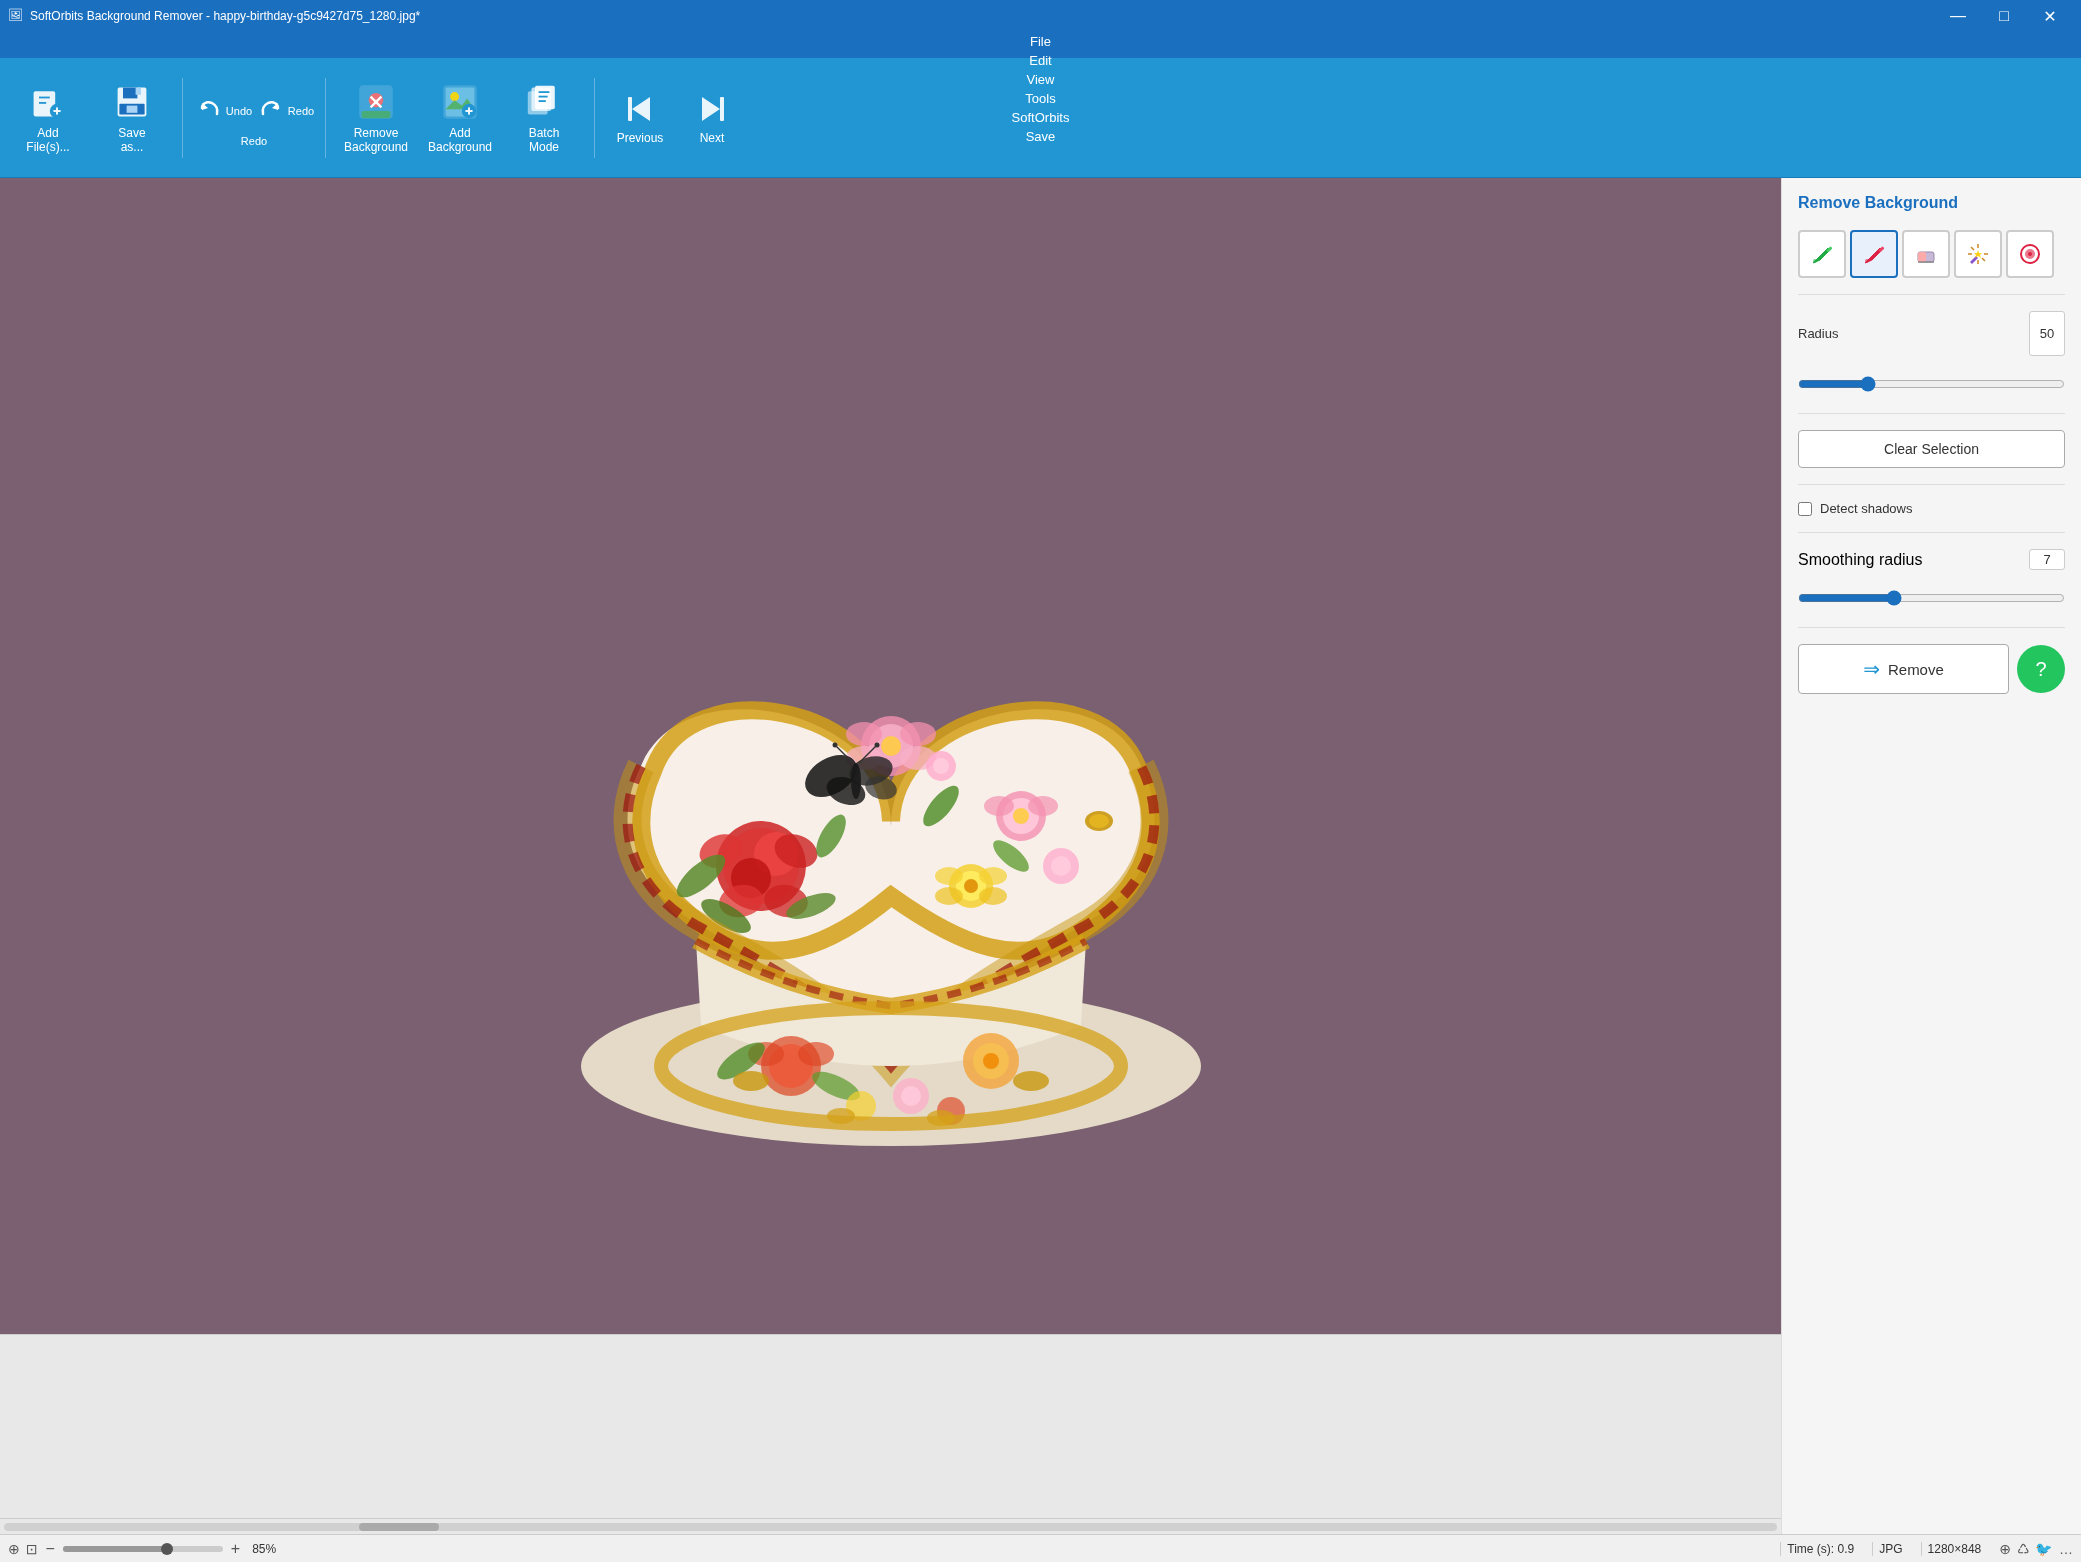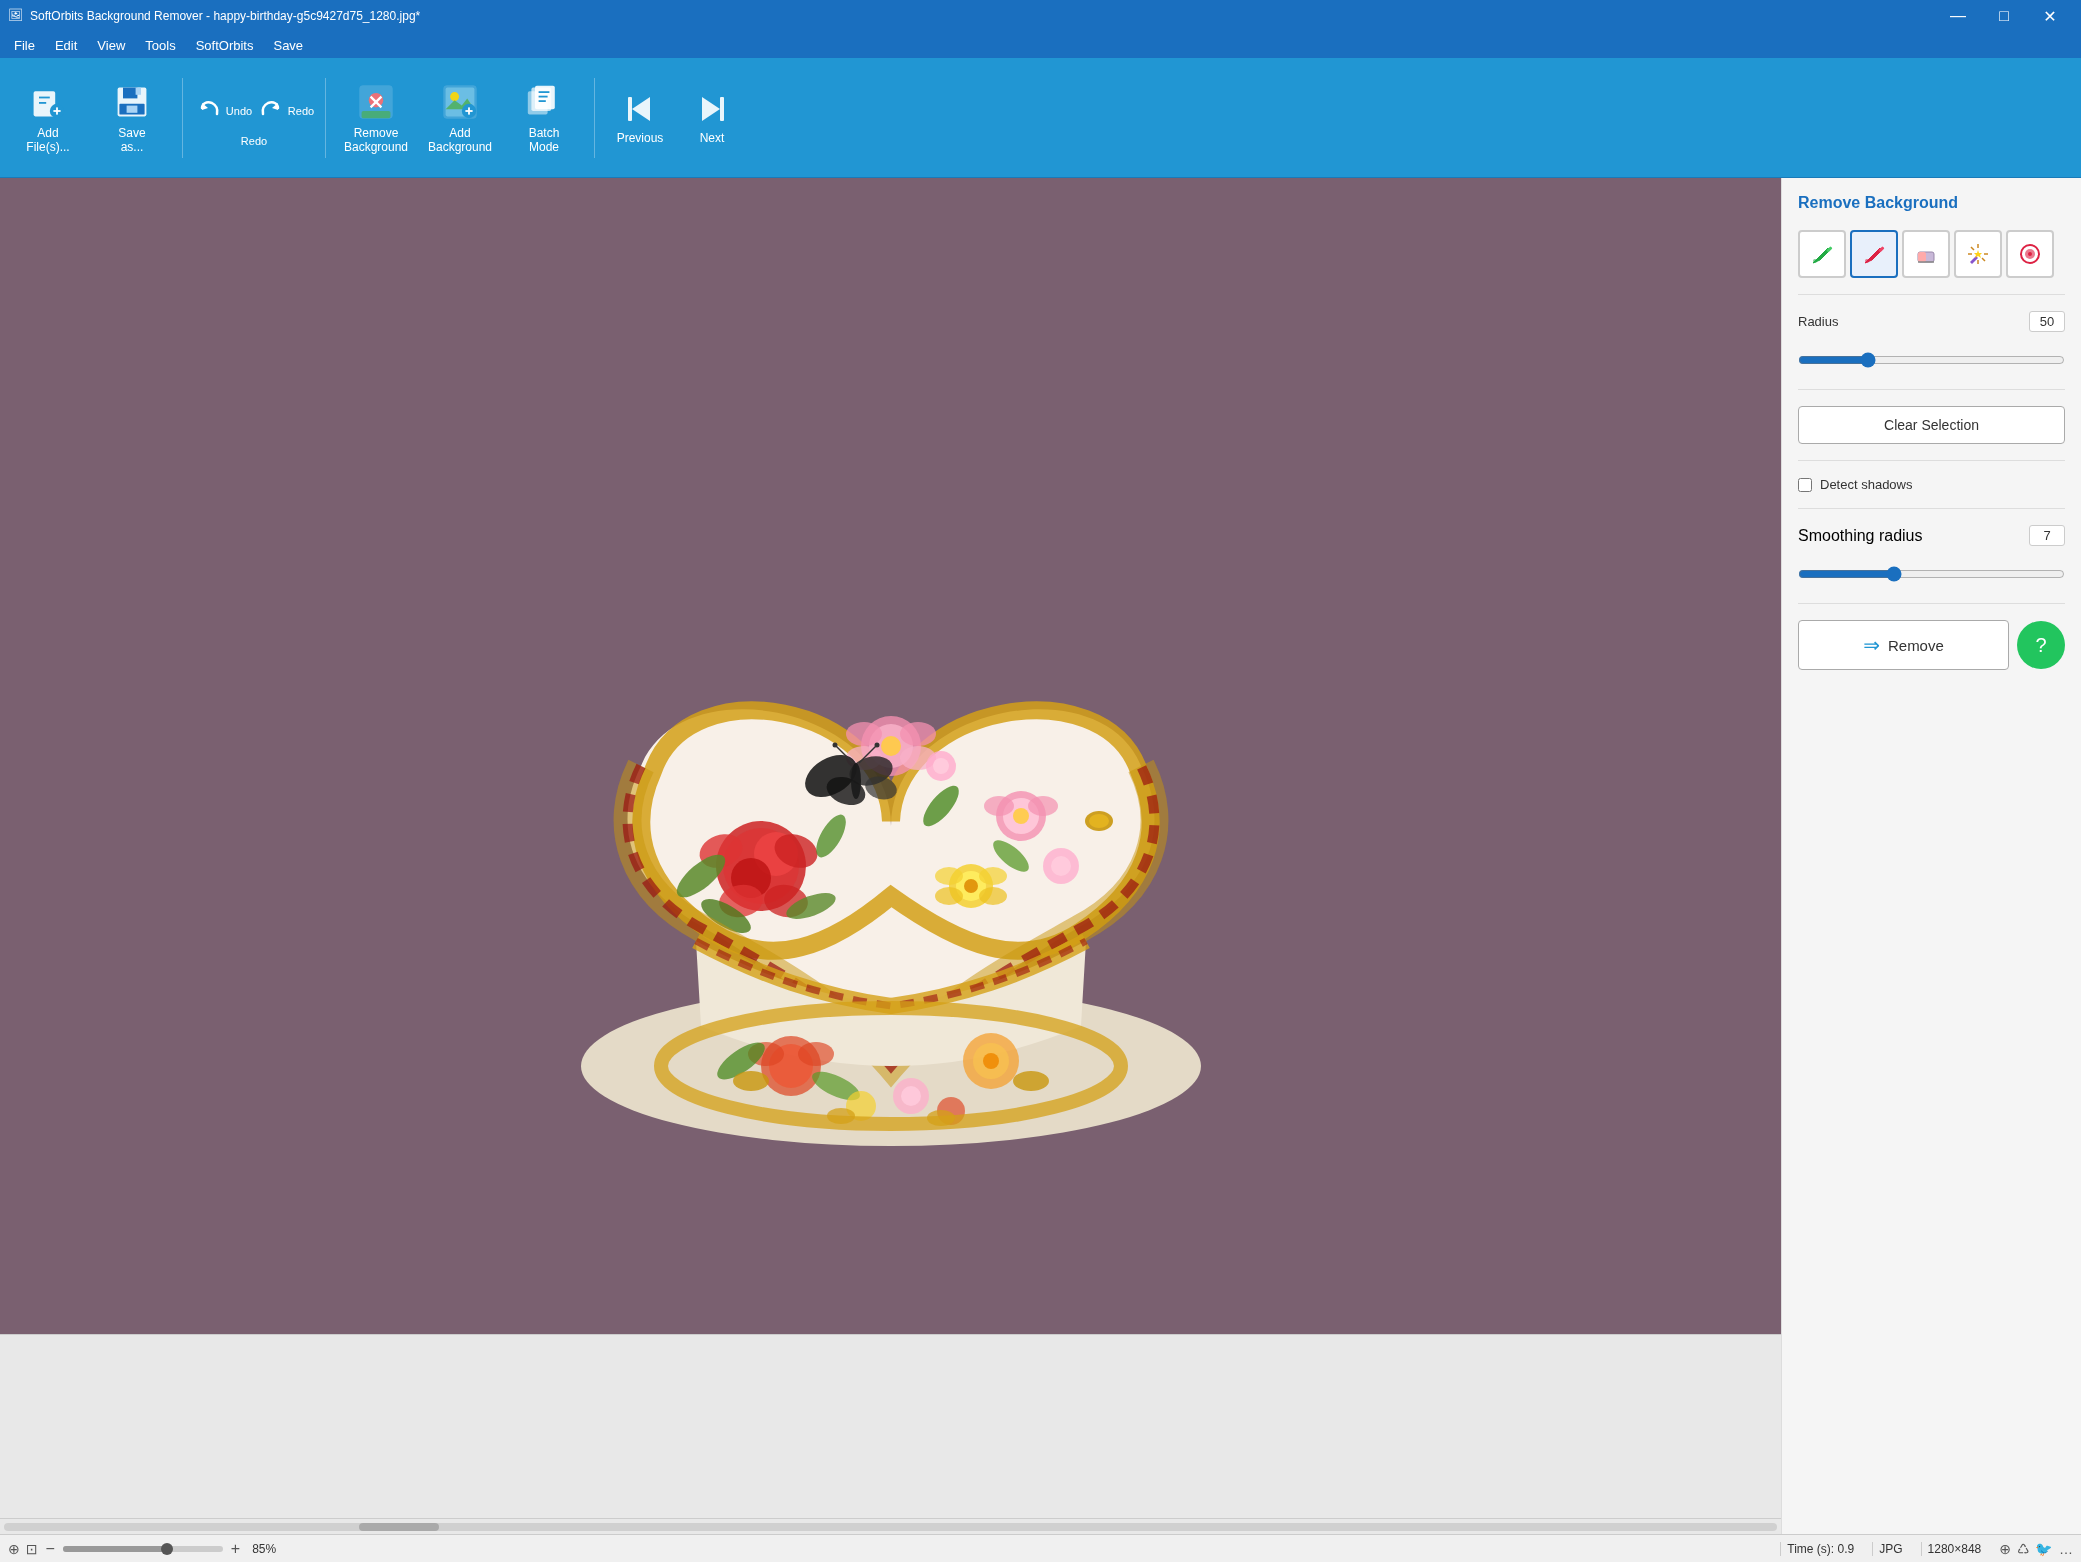--- a/index.html
+++ b/index.html
@@ -25,20 +25,21 @@
       cursor: pointer; font-size: 16px; color: white;
     }
 
     
     .menubar {
       background: #1a6fbf;
       height: 26px;
       display: flex;
       align-items: center;
       padding: 0 4px;
+      flex-direction: column;
     }
     .menu-item {
       color: white;
       padding: 2px 10px;
       cursor: pointer;
       font-size: 13px;
       border-radius: 2px;
     }
 
     
@@ -151,21 +152,21 @@
       display: flex;
       align-items: center;
       justify-content: space-between;
     }
     .radius-label { font-size: 13px; color: #333; }
     .radius-value {
       font-size: 13px;
       color: #333;
       background: white;
       border: 1px solid #ccc;
-      padding: 2px 6px;
+      padding: 14px 6px;
       border-radius: 3px;
       min-width: 36px;
       text-align: center;
     }
     input[type=range] {
       width: 100%;
       accent-color: #1a6fbf;
       height: 20px;
     }
 

